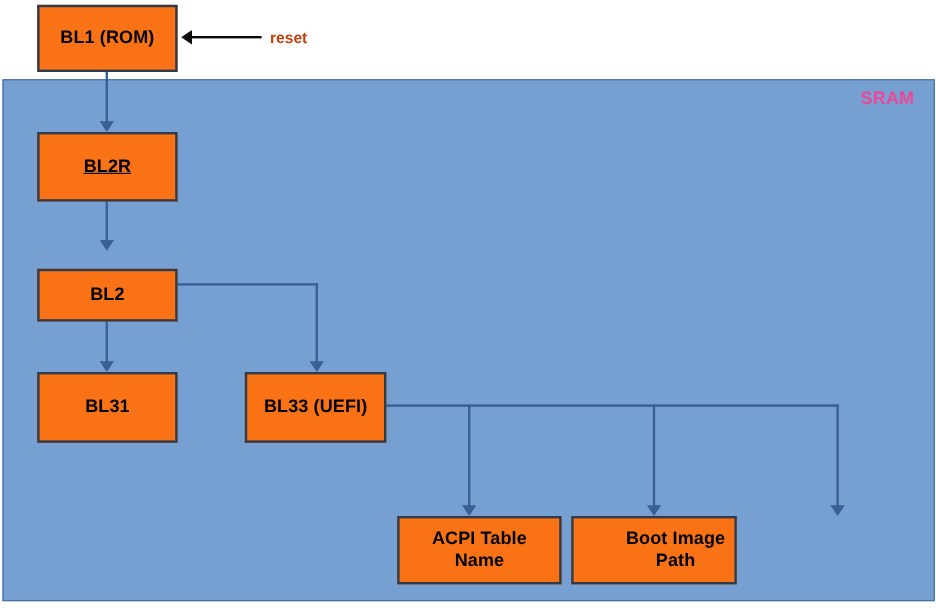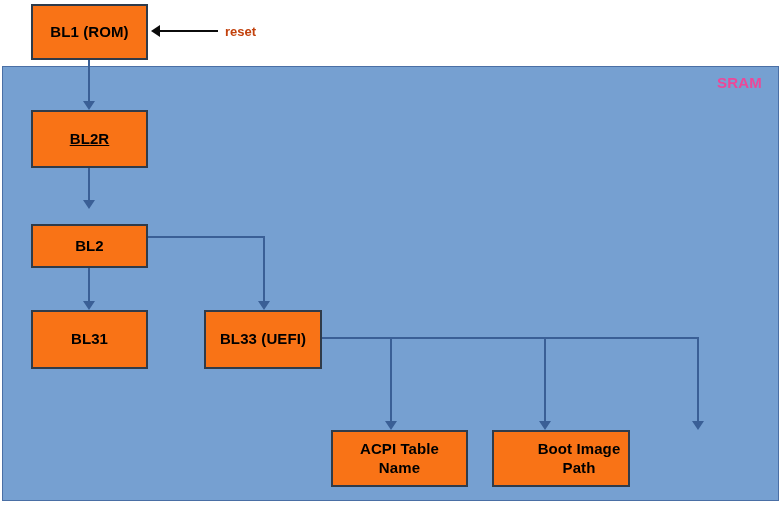--- a/index.html
+++ b/index.html
@@ -139,19 +139,19 @@
 
   <div class="node" style="left:204px; top:310px; width:118px; height:59px;">
     <span>BL33 (UEFI)</span>
   </div>
 
   <div class="node" style="left:311px; top:430px; width:137px; height:57px;margin-left:20px;">
     <span>ACPI Table
 Name</span>
   </div>
 
-  <div class="node" style="left:492px; top:430px; width:138px; height:57px;padding-left:40px;">
+  <div class="node" style="left:476px; top:430px; width:138px; height:57px;padding-left:40px;">
     <span>Boot Image
 Path</span>
   </div>
 
 
 </div>
 
 </body></html>

